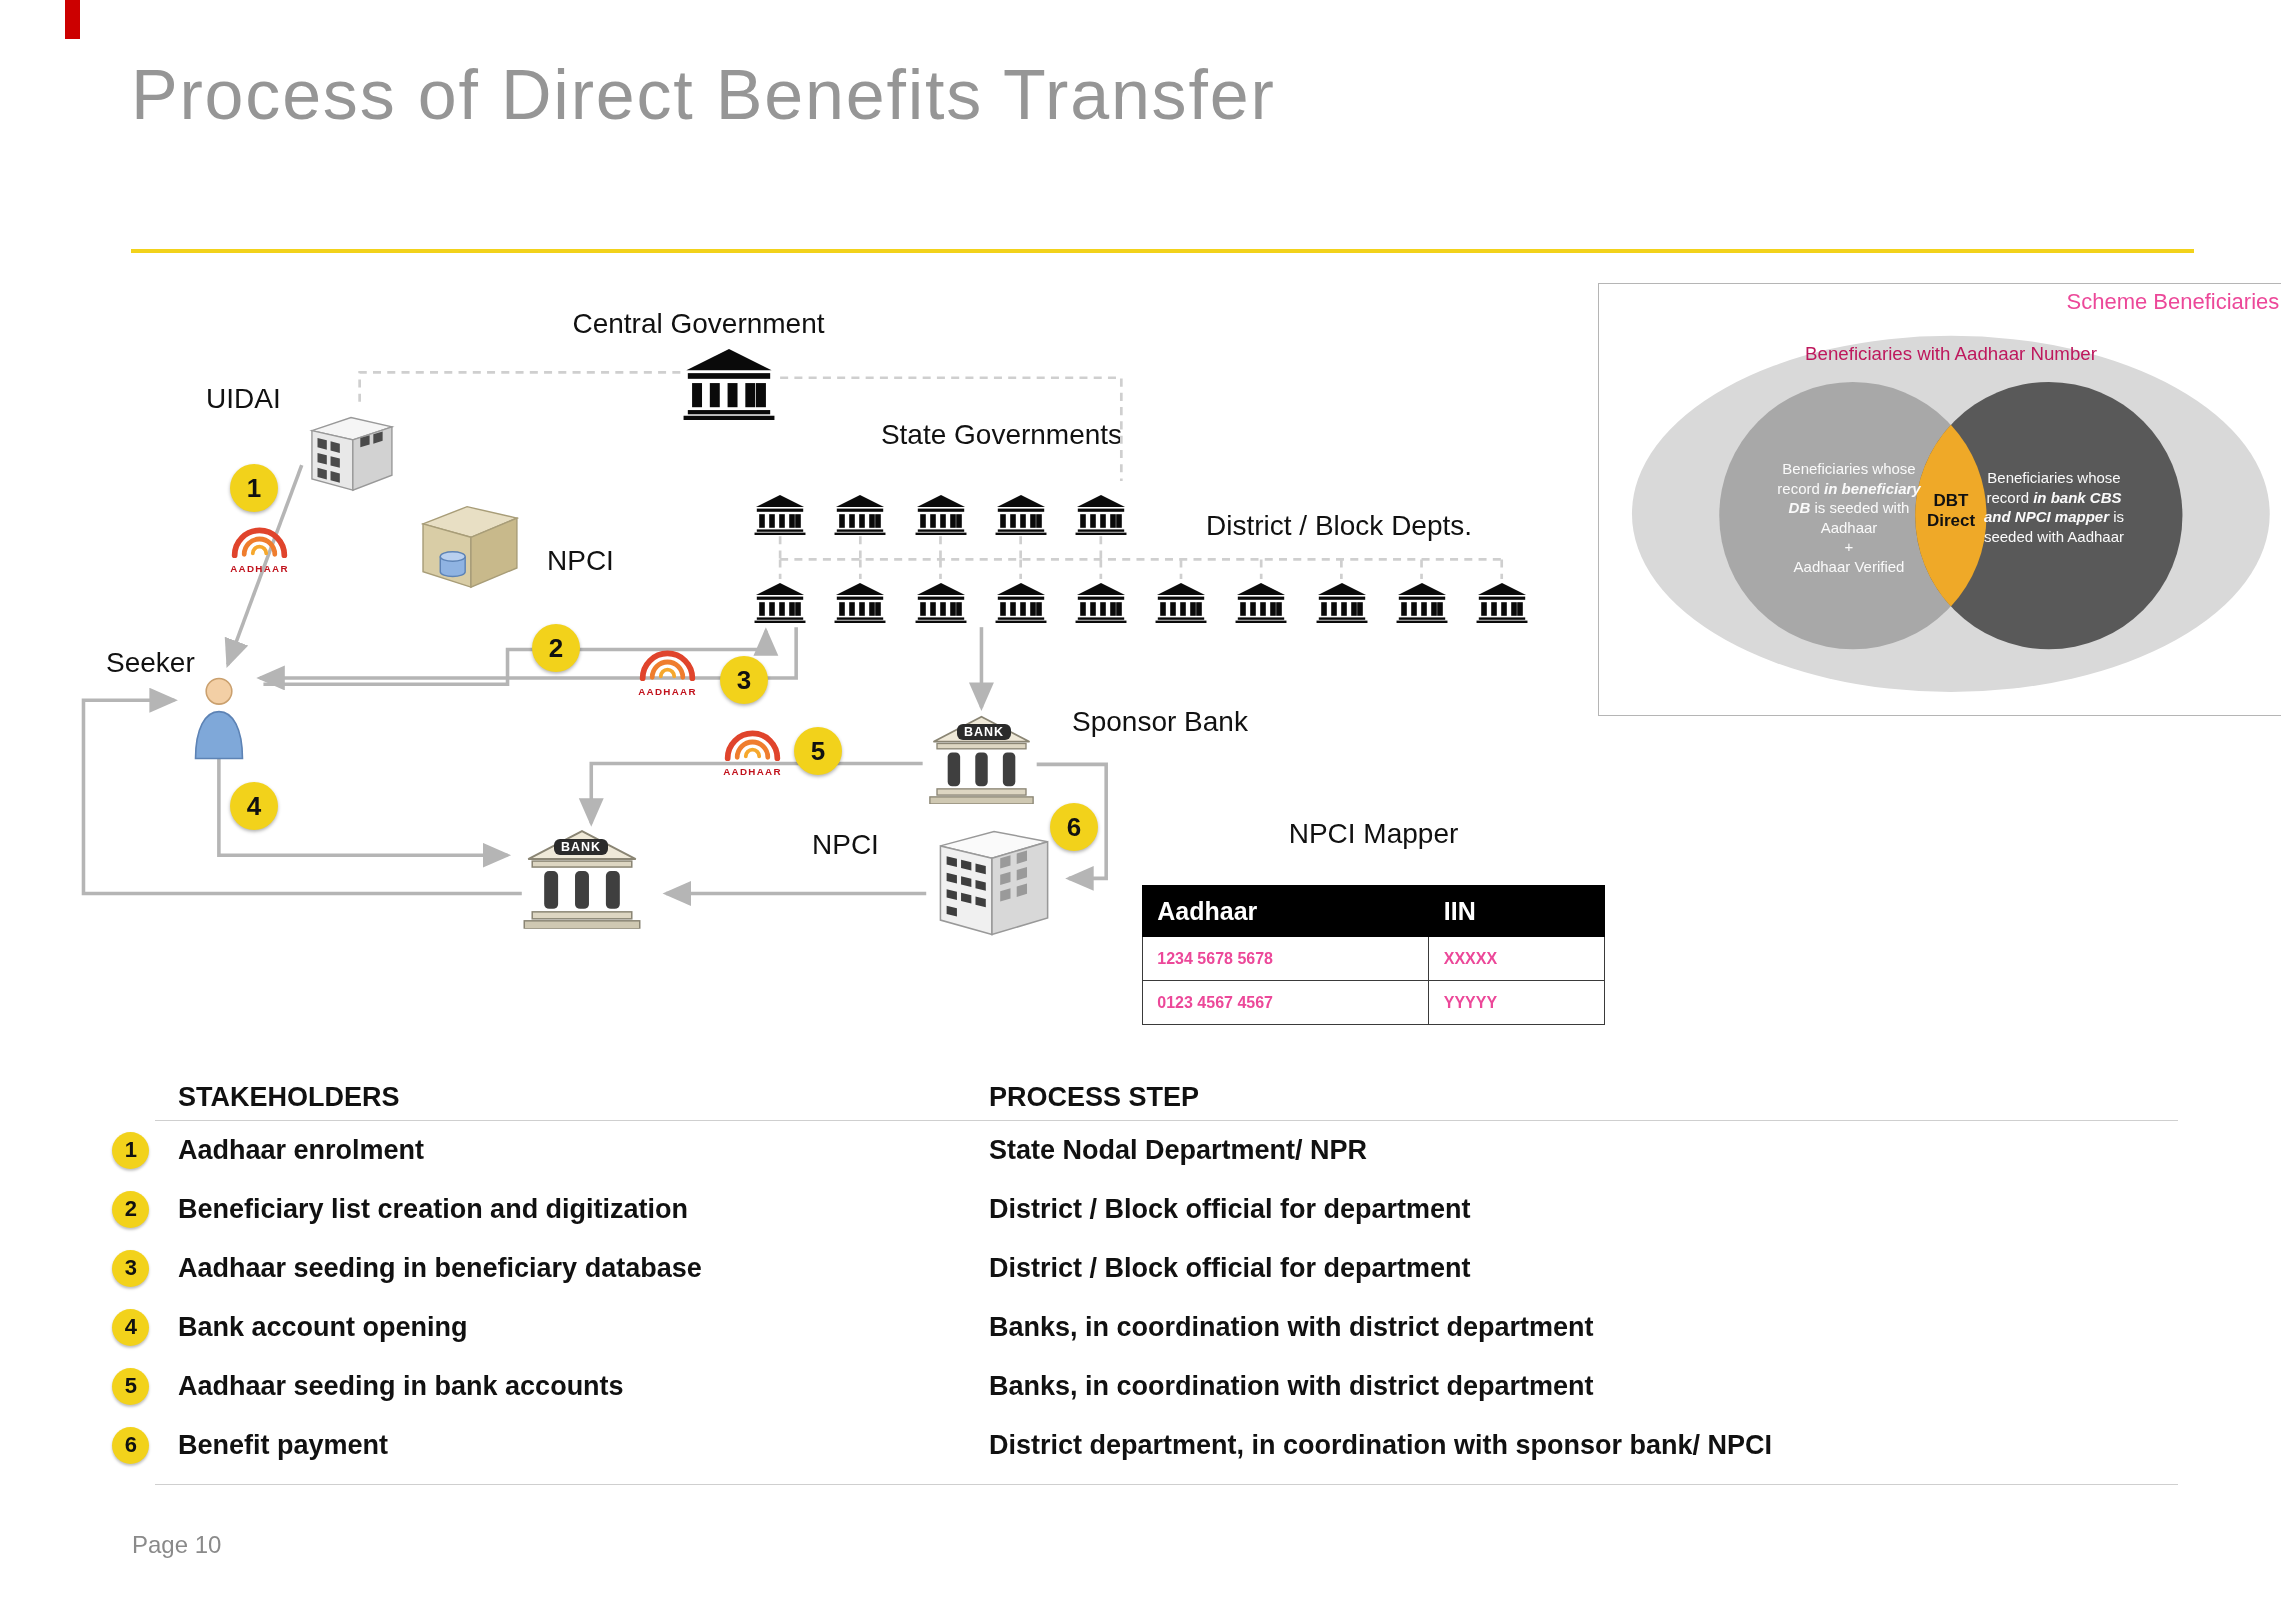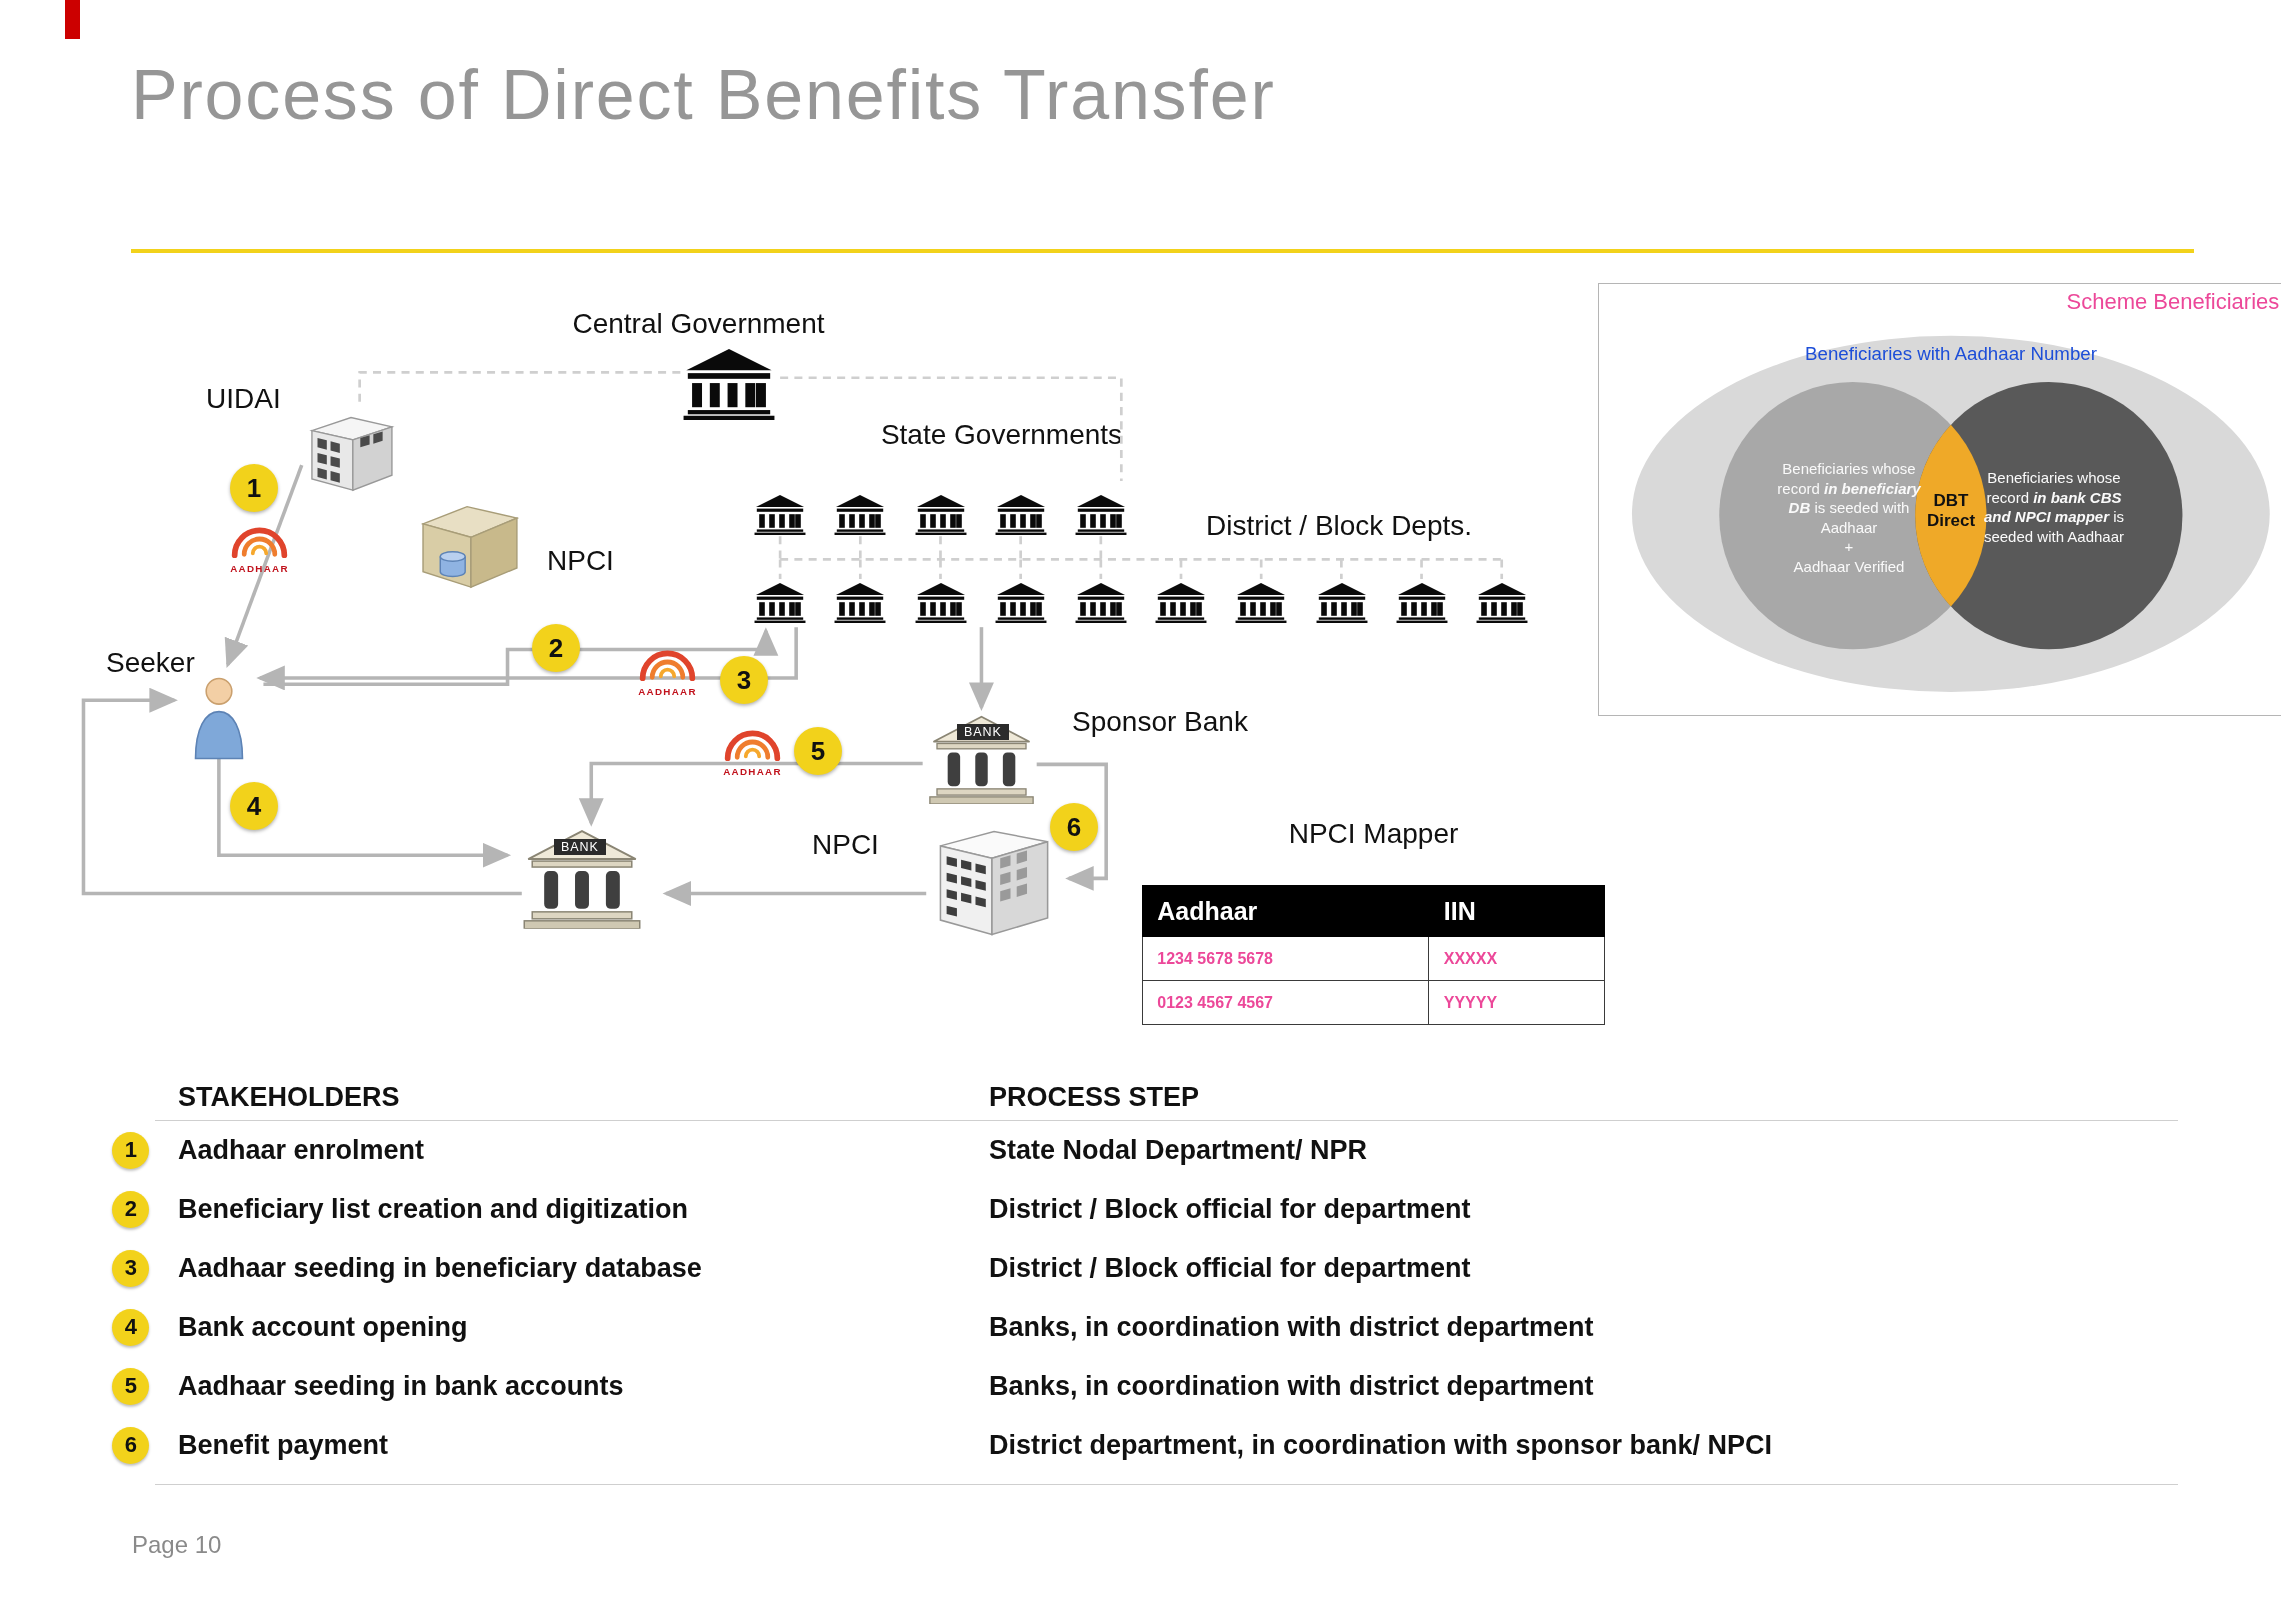--- a/index.html
+++ b/index.html
@@ -12,37 +12,37 @@
   .title-rule { position:absolute; left:119px; top:249px; width:2063px; height:3.6px; background:#f2d21b; }
 
   
   .dlabel { position:absolute; font-size:28px; color:#111; }
   .center { text-align:center; }
 
   
   .marker { position:absolute; width:48px; height:48px; border-radius:50%; background:#f2d21b; display:flex; align-items:center; justify-content:center; font-size:26px; font-weight:bold; color:#111; box-shadow:0 1.8px 3.6px rgba(0,0,0,.3); z-index:6; }
 
   .icon { position:absolute; z-index:3; }
-  .bank-sign { position:absolute; z-index:5; background:#2b2b2b; color:#fff; font-size:12.5px; font-weight:normal; letter-spacing:0.9px; padding:0.9px 7.1px; border-radius:0; }
+  .bank-sign { position:absolute; z-index:5; background:#2b2b2b; color:#fff; font-size:12.5px; font-weight:bold; letter-spacing:0.9px; padding:0.9px 7.1px; border-radius:6px; }
   .aadhaar-word { position:absolute; z-index:5; color:#c1121c; font-size:9.8px; font-weight:bold; letter-spacing:1.3px; text-align:center; }
 
   .connectors { position:absolute; left:0; top:0; width:2281px; height:1616px; z-index:1; pointer-events:none; }
 
   
   .mapper { position:absolute; left:1130px; top:885px; width:463px; z-index:6; }
   .mapper table { width:100%; border-collapse:collapse; table-layout:fixed; background:#fff; }
   .mapper th { background:#000; color:#fff; font-size:25px; font-weight:bold; text-align:left; padding:10.7px 14.3px; border:1.8px solid #000; }
   .mapper td { font-size:16px; color:#ec4899; padding:12.5px 14.3px; border:1.8px solid #3a3a3a;font-weight:bold; }
   .mapper .c1 { width:62%; } .mapper .c2 { width:38%; }
 
   
   .venn-panel { position:absolute; left:1586px; top:283px; width:693px; height:433px; border:0.9px solid #b5b5b5; background:#fff; z-index:4; }
   .venn-title { position:absolute; right:10.7px; top:5.3px; font-size:22px; color:#ec4899; }
   .venn-svg { position:absolute; left:0; top:0; width:693px; height:433px; }
-  .venn-outer-label { position:absolute; left:129px; top:59px; width:446px; text-align:center; font-size:18.7px; color:#1d4ed8; }
+  .venn-outer-label { position:absolute; left:129px; top:59px; width:446px; text-align:center; font-size:18.7px; color:#be185d; }
   .venn-text { position:absolute; font-size:15px; line-height:1.3; text-align:center; color:#fafafa; }
   .venn-left { left:166px; top:175px; width:168px; }
   .venn-right { left:380px; top:184px; width:150px; }
   .venn-em { font-weight:bold; font-style:italic; }
   .venn-center { position:absolute; left:312px; top:207px; width:80px; text-align:center; font-size:17px; font-weight:bold; color:#111; }
 
   
   .ptable { position:absolute; left:86px; top:1074px; width:2080px; z-index:6; }
   .phead, .prow { display:grid; grid-template-columns:80px 811px 1fr; align-items:center; }
   .phead { height:46px; }

